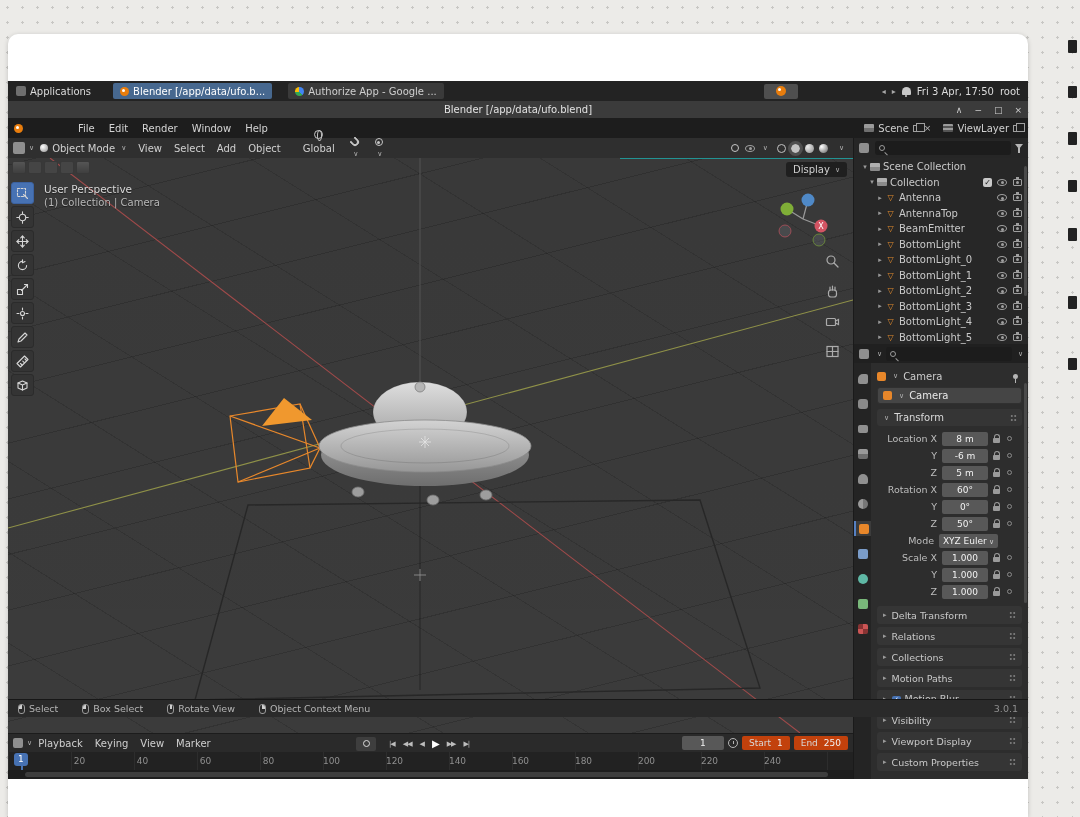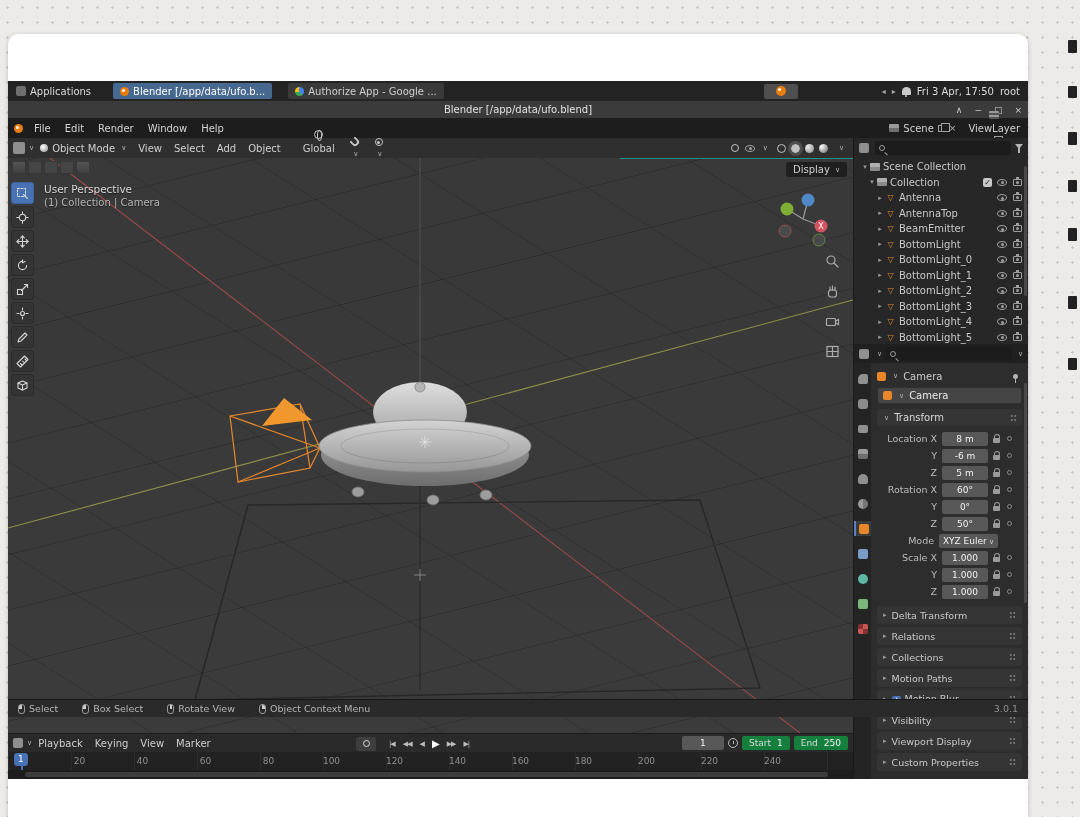--- a/index.html
+++ b/index.html
@@ -42,28 +42,28 @@
   .blender { position:absolute; top:67px; left:0; right:0; height:616px; background:#1e1e1e; }
 
   .titlebar { position:absolute; top:0; left:0; right:0; height:17px; background:#3b3b3b;
     display:flex; align-items:center; justify-content:center; font-size:10px; color:#e2e2e2; }
   .win-controls { position:absolute; right:6px; top:0; height:17px; display:flex; align-items:center; gap:12px;
     font-size:9px; color:#cfcfcf; }
   .win-controls span { cursor:default; }
 
   .menubar { position:absolute; top:17px; left:0; right:0; height:20px; background:#1d1d1d;
     display:flex; align-items:center; padding:0 6px; font-size:10px; color:#d4d4d4; }
-  .mb-list, .ws-list { display:flex; align-items:center; }
+  .mb-list, .ws-list { display:flex; align-items:center;margin-left:44px; }
   .mb-menu { padding:0 7px; }
   .ws-list { margin-left:8px; height:100%; align-items:flex-end; }
   .ws-tab { padding:3px 8px 4px; color:#bdbdbd; border-radius:4px 4px 0 0; white-space:nowrap; }
   .ws-tab:first-of-type { background:#4e4e4e; color:#f2f2f2; }
   .mb-group { display:flex; align-items:center; gap:4px; color:#d0d0d0; }
   .scene-group { margin-left:auto; }
-  .vl-group { margin-left:12px; margin-right:2px;flex-direction:column; }
+  .vl-group { margin-left:12px; margin-right:2px; }
   .i-photo { width:10px; height:8px; background:linear-gradient(#9a9a9a 55%, #6f6f6f 55%); border-radius:1px; }
   .i-layers { width:10px; height:8px; background:linear-gradient(180deg,#9a9a9a 30%,#555 30% 45%,#9a9a9a 45% 75%,#555 75%); border-radius:1px; }
   .i-dup { width:7px; height:7px; border:1px solid #9f9f9f; position:relative; }
   .i-dup::after { content:""; position:absolute; left:2px; top:-3px; width:7px; height:7px; border:1px solid #9f9f9f; background:#1d1d1d; }
   .mb-x { color:#b5b5b5; font-size:9px; }
 
   
   .hdrrow { position:absolute; top:37px; left:0; right:0; height:20px; }
   .vp-header { position:absolute; left:0; top:0; width:845px; height:20px; background:#2f2f2f;
     display:flex; align-items:center; padding:0 5px; font-size:10px; color:#d0d0d0; }
@@ -138,21 +138,21 @@
     display:flex; align-items:center; justify-content:center; }
   .reccircle { width:7px; height:7px; border:1.5px solid #dcdcdc; border-radius:50%; }
   .transport { position:absolute; left:378px; top:0; height:19px; display:flex; align-items:center; gap:2px; }
   .transport span { font-size:7px; color:#bdbdbd; padding:0 3px; letter-spacing:-1px; }
   .transport span:nth-of-type(4) { font-size:10px; color:#fff; }
   .tl-rightgrp { margin-left:auto; display:flex; align-items:center; gap:4px; }
   .tl-frame { width:42px; height:14px; background:#585858; border-radius:2px; font-size:9px; color:#f2f2f2;
     text-align:center; line-height:14px; }
   .clockface { width:10px; height:10px; border:1px solid #b5b5b5; border-radius:50%; position:relative; display:inline-block; }
   .clockface::after { content:""; position:absolute; left:4px; top:2px; width:1px; height:3px; background:#b5b5b5; }
-  .tl-range { height:14px; background:#15803d; border-radius:2px; font-size:9px; color:#f2f2f2;
+  .tl-range { height:14px; background:#c2410c; border-radius:2px; font-size:9px; color:#f2f2f2;
     display:flex; align-items:center; gap:6px; padding:0 7px;text-align:center; }
   .tl-range .rl { color:#d8d8d8; }
 
   .tl-ruler { position:relative; width:845px; height:18px; background:#222222; overflow:hidden;
     background-image:repeating-linear-gradient(90deg, rgba(255,255,255,.05) 0 1px, transparent 1px 63px); }
   .ticks { display:flex; padding-left:40px; }
   .ticks span { width:63px; text-align:center; font-size:9px; color:#8f8f8f; line-height:18px; }
   .playhead { position:absolute; left:6px; top:1px; }
   .ph-tag { background:#4772b3; color:#fff; font-size:9px; height:13px; line-height:13px; padding:0 4px; border-radius:3px; }
   .ph-line { position:absolute; left:7px; top:13px; width:2px; height:6px; background:#4772b3; }

